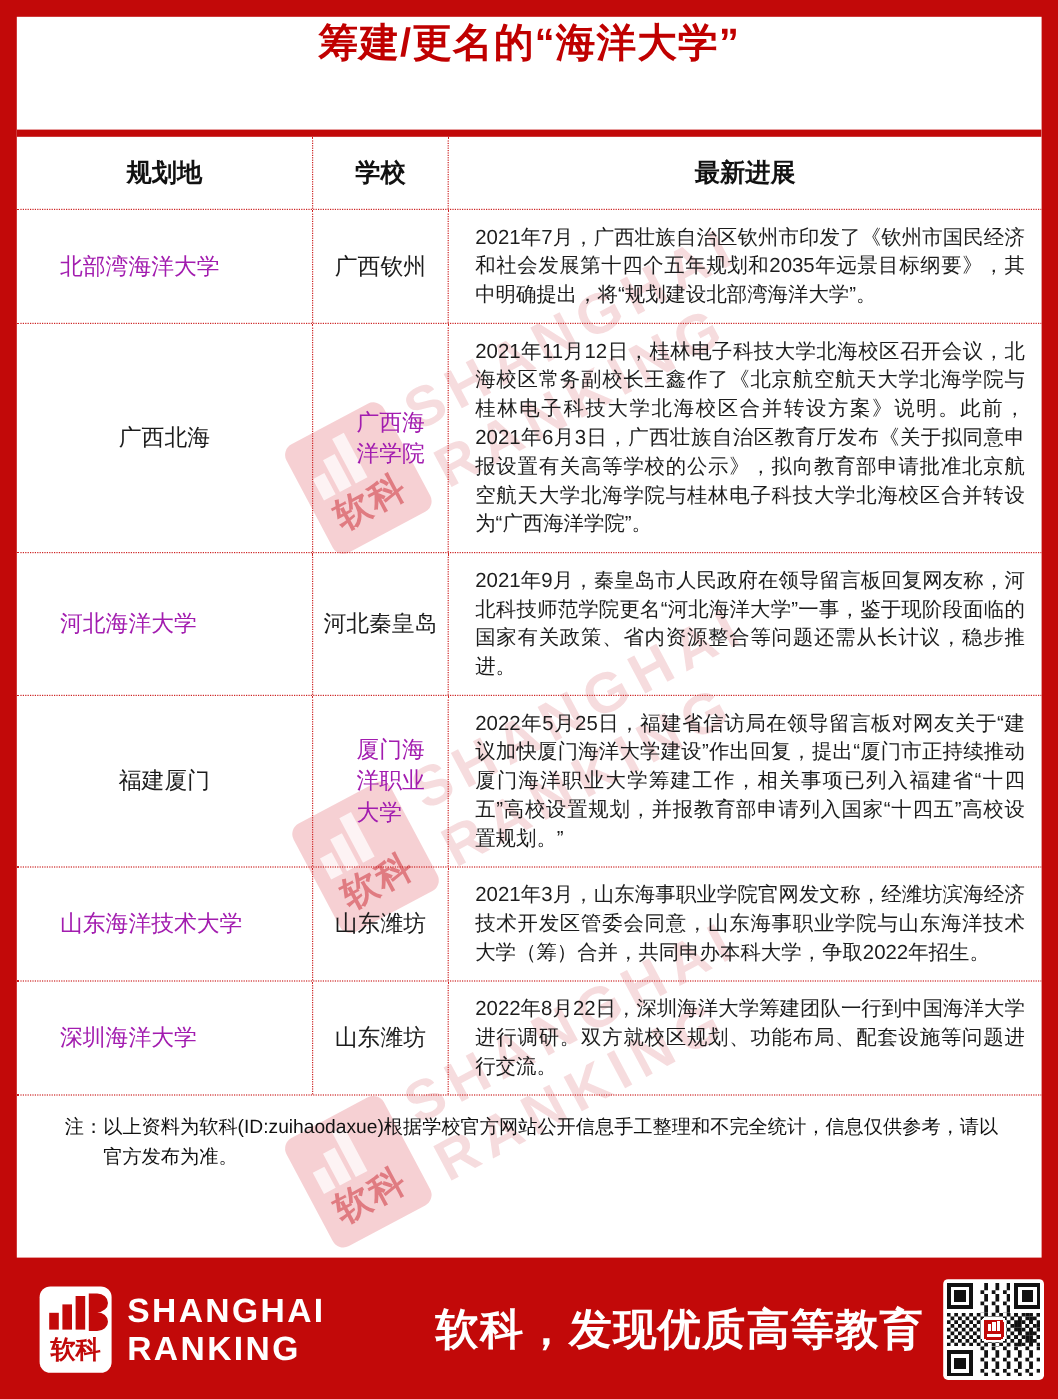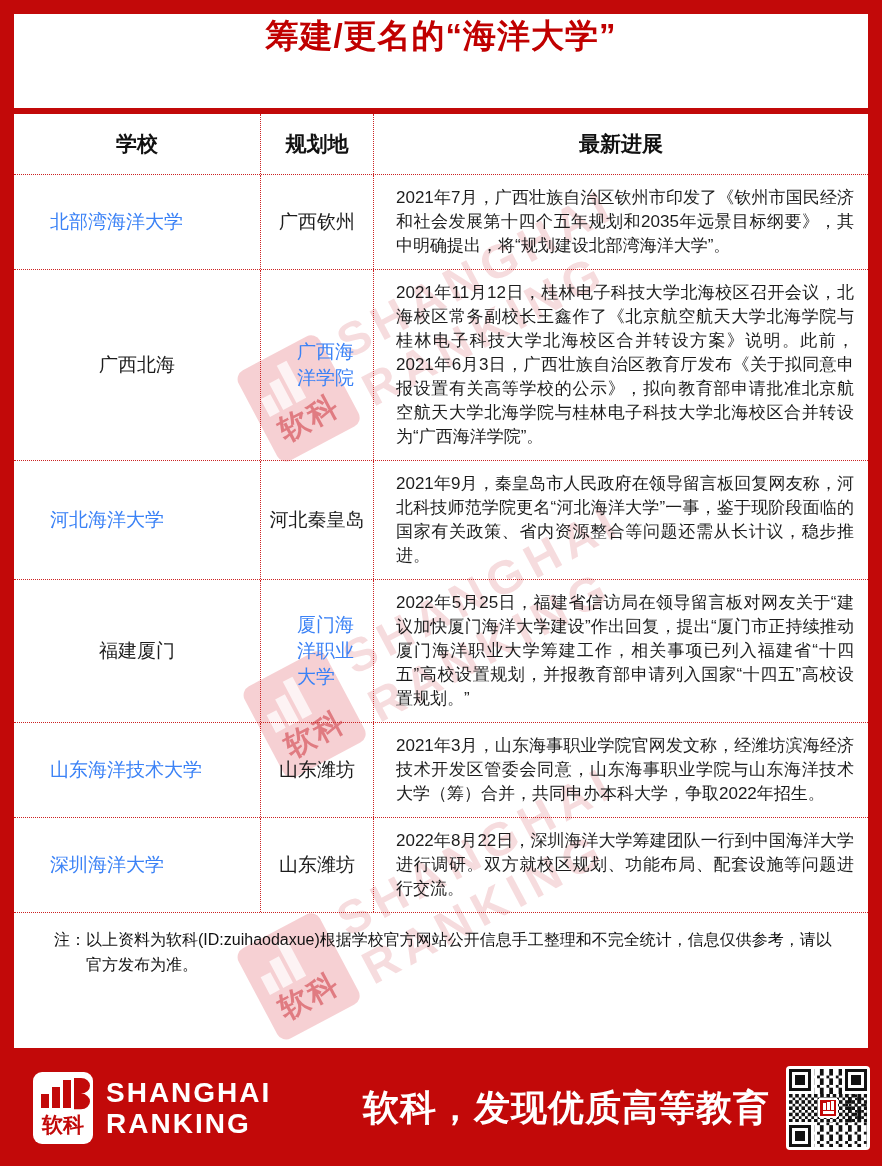--- a/index.html
+++ b/index.html
@@ -47,21 +47,21 @@
   .grid-row{
     position:relative;z-index:1;display:grid;grid-template-columns:247px 113px 494px;
     border-bottom:1px dotted #cc2222;flex:0 0 auto;
   }
   .t-head{height:60px;font-weight:bold;font-size:21px;color:#111;}
   .t-head .cell{display:flex;align-items:center;justify-content:center;}
   .cell{box-sizing:border-box;}
   .c1,.c2{border-right:1px dotted #cc2222;}
   .school{
     display:flex;align-items:center;padding:10px 8px 10px 36px;
-    font-size:19px;color:#3b82f6;
+    font-size:19px;color:#a21caf;
   }
   .location{
     display:flex;align-items:center;justify-content:center;text-align:center;
     padding:10px 2px;font-size:19px;color:#1c1c1c;
   }
   .progress{
     display:flex;align-items:flex-end;padding:11px 14px 11px 22px;
   }
   .progress span{
     display:block;width:100%;font-size:17px;line-height:24px;color:#1c1c1c;
@@ -141,22 +141,22 @@
         <div>RANKING</div>
       </div>
     </div>
 
     <div class="title-block">
       <div class="title">筹建/更名的“海洋大学”</div>
     </div>
     <div class="red-divider"></div>
 
     <div class="grid-row t-head">
+      <div class="cell c2">规划地</div>
       <div class="cell c1">学校</div>
-      <div class="cell c2">规划地</div>
       <div class="cell">最新进展</div>
     </div>
 
     <div class="grid-row">
       <div class="cell c1 school">北部湾海洋大学</div>
       <div class="cell c2 location">广西钦州</div>
       <div class="cell progress">
           <span>2021年7月，广西壮族自治区钦州市印发了《钦州市国民经济和社会发展第十四个五年规划和2035年远景目标纲要》，其中明确提出，将“规划建设北部湾海洋大学”。</span>
         </div>
     </div>

